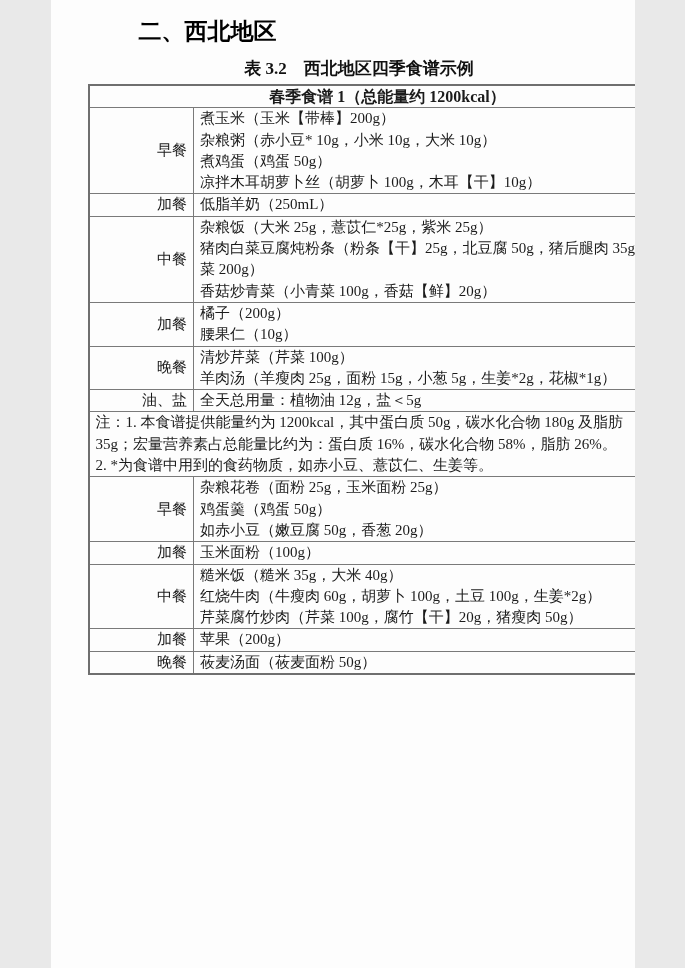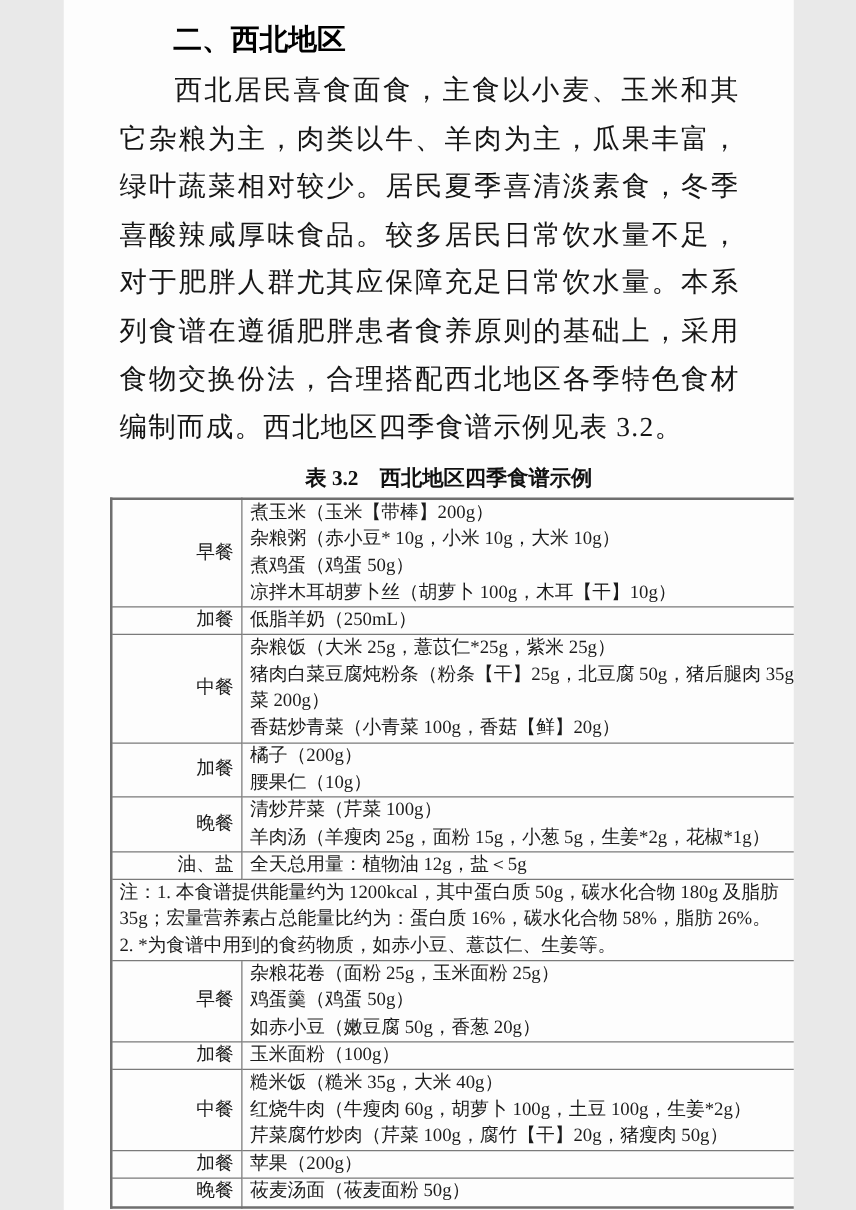--- a/index.html
+++ b/index.html
@@ -68,28 +68,30 @@
   td.note-cell{
     padding:1px 5px;
     margin-left:20px;
   }
 </style>
 </head>
 <body>
 
 <div class="page">
   <div class="heading">二、西北地区</div>
-  <div class="body-paragraph">西北居民喜食面食，主食以小麦、玉米和其它杂粮为主，肉类以牛、羊肉为主，瓜果丰富，绿叶蔬菜相对较少。居民夏季喜清淡素食，冬季喜酸辣咸厚味食品。较多居民日常饮水量不足，对于肥胖人群尤其应保障充足日常饮水量。本系列食谱在遵循肥胖患者食养原则的基础上，采用食物交换份法，合理搭配西北地区各季特色食材编制而成。西北地区四季食谱示例见表 3.2。</div>
   <div class="table-caption">表 3.2　西北地区四季食谱示例</div>
   <table class="menu-table">
     <colgroup>
       <col class="label-col">
       <col>
     </colgroup>
     <tbody>
+        <tr>
+          <td class="section-title" colspan="2">春季食谱 1（总能量约 1200kcal）</td>
+        </tr>
         <tr>
           <td class="label-cell">早餐</td>
           <td class="items-cell">
             <div class="item-line">煮玉米（玉米【带棒】200g）</div>
             <div class="item-line">杂粮粥（赤小豆* 10g，小米 10g，大米 10g）</div>
             <div class="item-line">煮鸡蛋（鸡蛋 50g）</div>
             <div class="item-line">凉拌木耳胡萝卜丝（胡萝卜 100g，木耳【干】10g）</div>
           </td>
         </tr>
         <tr>

